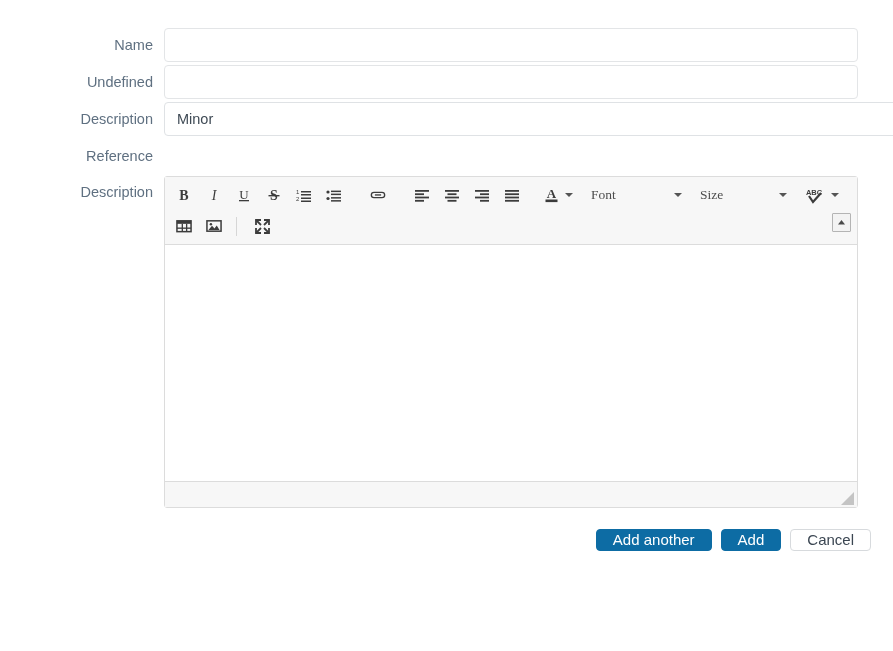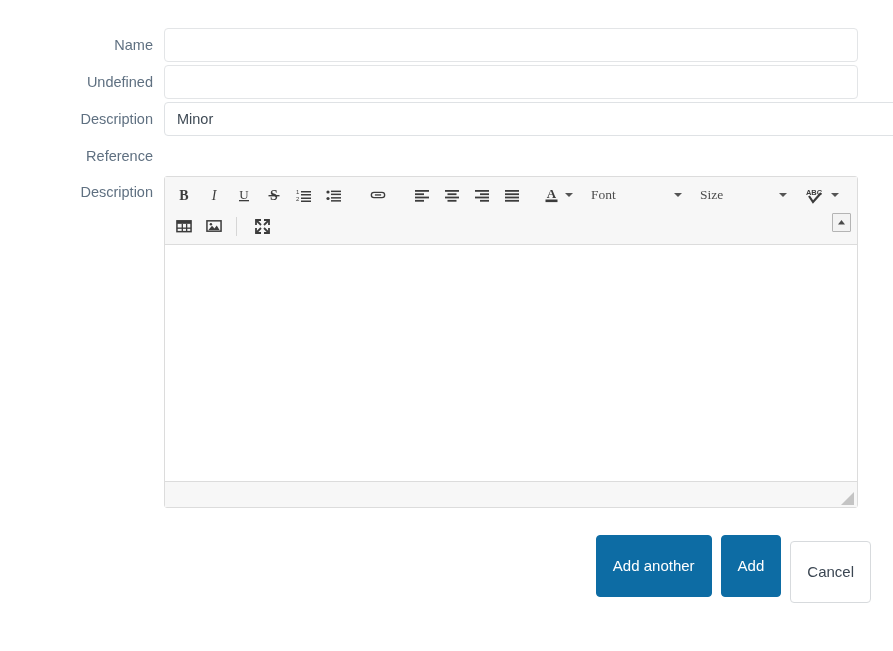--- a/index.html
+++ b/index.html
@@ -176,35 +176,34 @@
     justify-content: flex-end;
     align-items: center;
     gap: 9px;
     padding-right: 22px;
     margin-top: 21px;
   }
   .btn {
     font-family: "Liberation Sans", sans-serif;
     font-size: 15px;
     border-radius: 4px;
-    padding: 20px 16px;
+    padding: 0 16px;
     cursor: pointer;
     line-height: 1.35;
     border: 1px solid transparent;
   }
   .btn-primary {
     background: #0d6ca4;
     color: #ffffff;
     border-color: #0d6ca4;
   }
   .btn-default {
     background: #ffffff;
     color: #3b4652;
     border: 1px solid #d7dadd;
-    margin-top: 12px;
   }
 </style>
 </head>
 <body>
 
 <div class="page">
 
 
   <div class="form">
 

